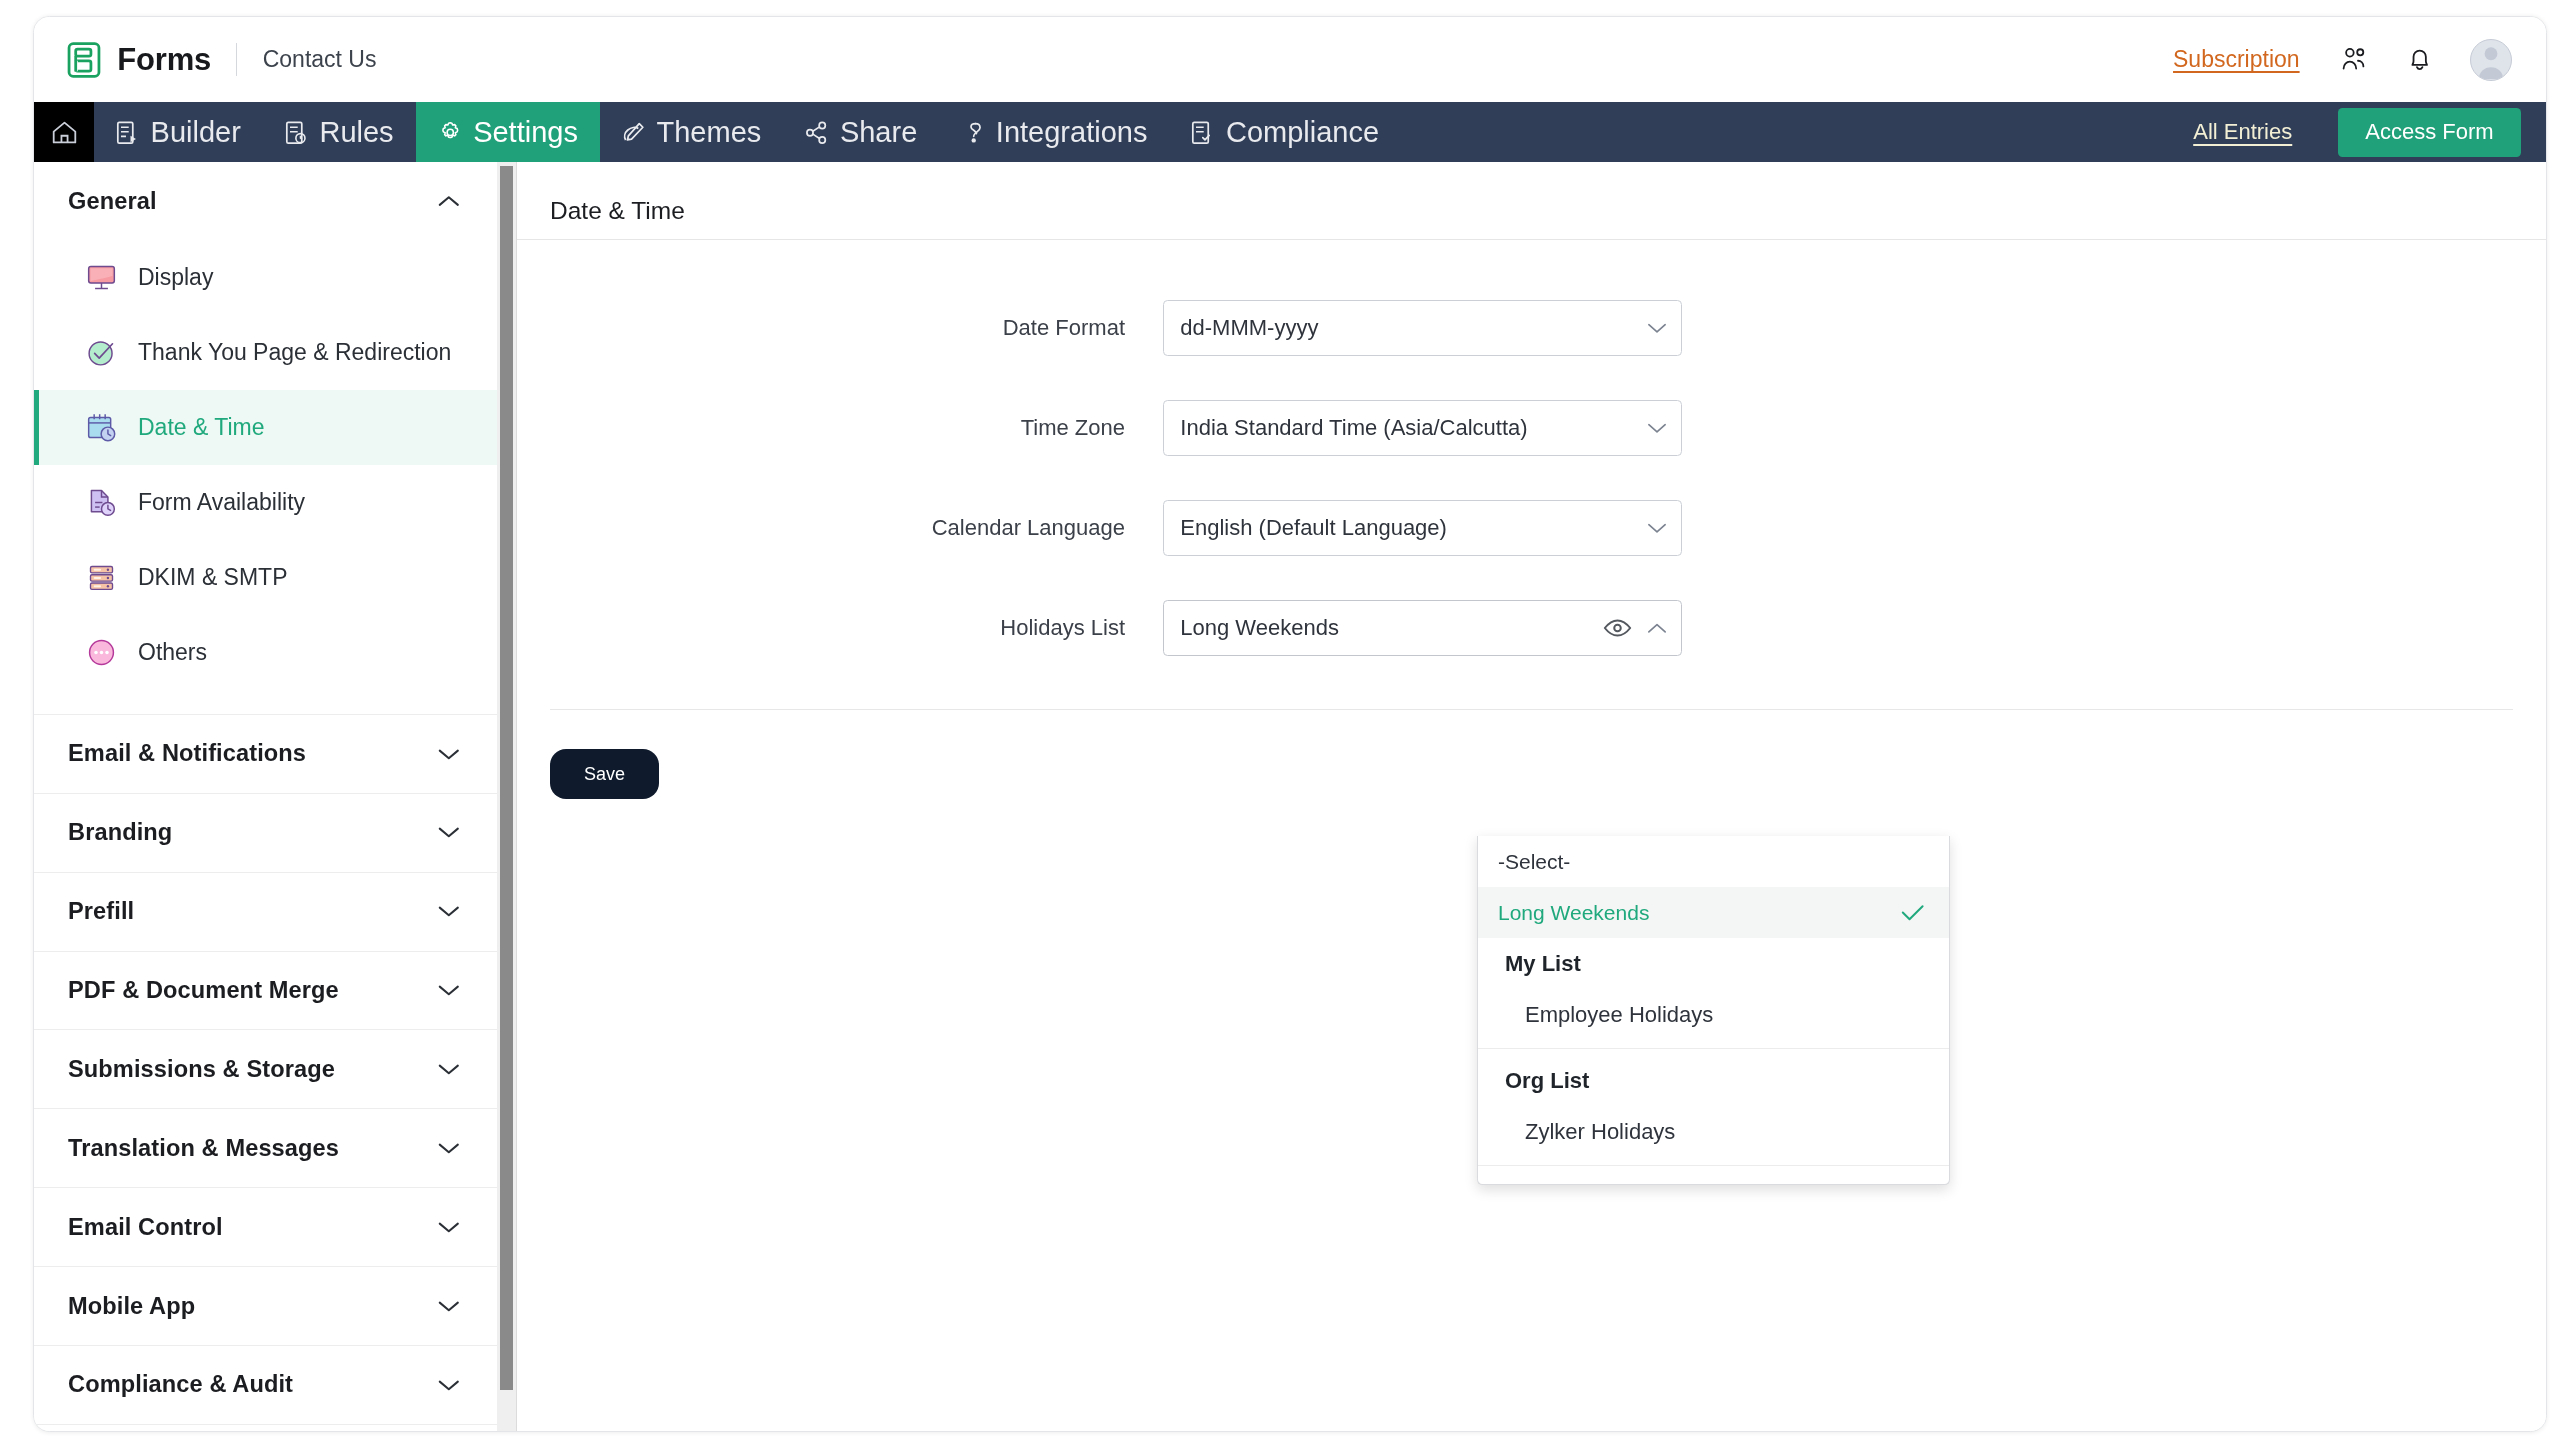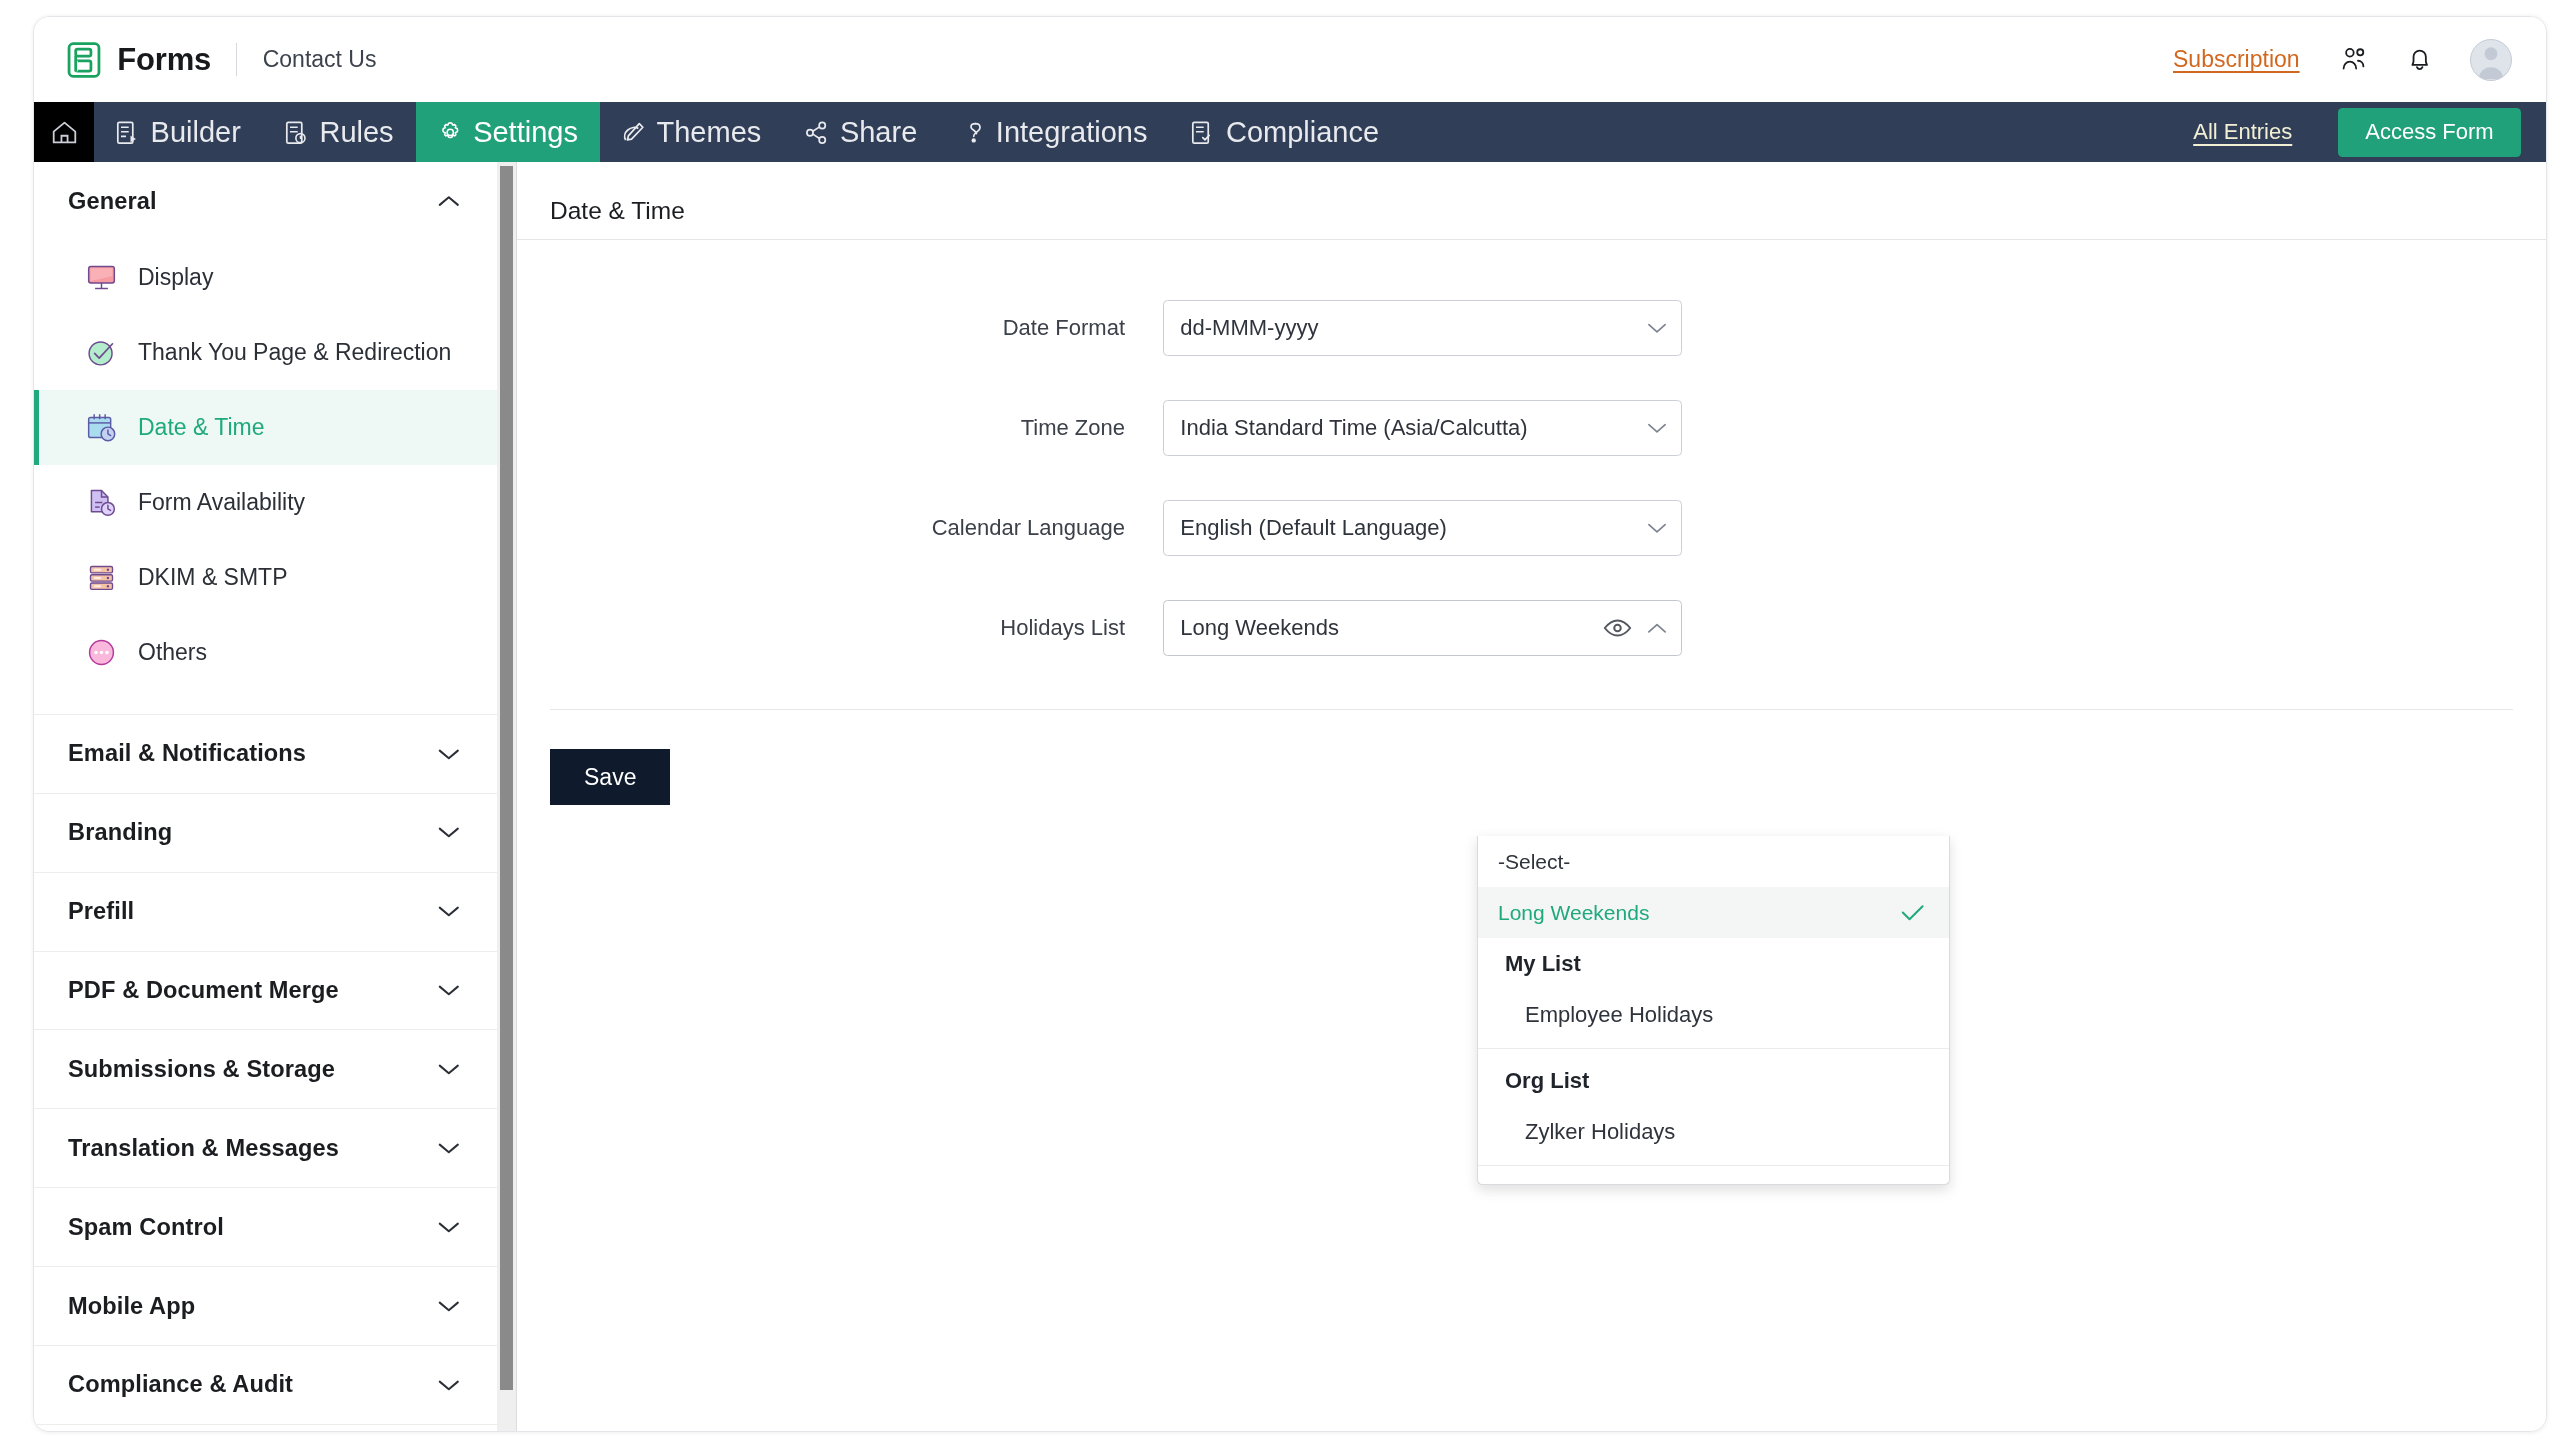--- a/index.html
+++ b/index.html
@@ -171,22 +171,22 @@
   .field.open { border-color: #c3c7cd; border-bottom-color: #c3c7cd; }
   .field-eye { margin-right: 14.5px; display: flex; align-items: center; }
 
   .section-rule {
     height: 0.9px; background: #e7e7e7;
     margin: 53px 33px 0 33px;
   }
   .save-btn {
     margin: 39px 0 0 33px;
     background: #0f1b2d; color: #fff;
-    font-size: 23px; font-family: inherit;
-    padding: 14.5px 34px; border: none; border-radius: 0; cursor: pointer;
+    font-size: 18px; font-family: inherit;
+    padding: 14.5px 34px; border: none; border-radius: 16px; cursor: pointer;
   }
 
   
   .dropdown {
     position: absolute;
     left: 960px; top: 674px;
     width: 473px;
     background: #ffffff;
     border: 0.9px solid #d9dbde;
     border-top: none;
@@ -469,21 +469,21 @@
         <div class="sb-divider"></div>
         <div class="sb-section-head">
           <span class="title">Translation &amp; Messages</span>
           <svg width="23.6" height="14.5" viewBox="0 0 26 16">
               <path d="M3 4l10 8.5L23 4" fill="none" stroke="#2b2f36" stroke-width="2.2" stroke-linecap="round" stroke-linejoin="round"></path>
             </svg>
         </div>
 
         <div class="sb-divider"></div>
         <div class="sb-section-head">
-          <span class="title">Spam Control</span>
+          <span class="title">Email Control</span>
           <svg width="23.6" height="14.5" viewBox="0 0 26 16">
               <path d="M3 4l10 8.5L23 4" fill="none" stroke="#2b2f36" stroke-width="2.2" stroke-linecap="round" stroke-linejoin="round"></path>
             </svg>
         </div>
 
         <div class="sb-divider"></div>
         <div class="sb-section-head">
           <span class="title">Mobile App</span>
           <svg width="23.6" height="14.5" viewBox="0 0 26 16">
               <path d="M3 4l10 8.5L23 4" fill="none" stroke="#2b2f36" stroke-width="2.2" stroke-linecap="round" stroke-linejoin="round"></path>

